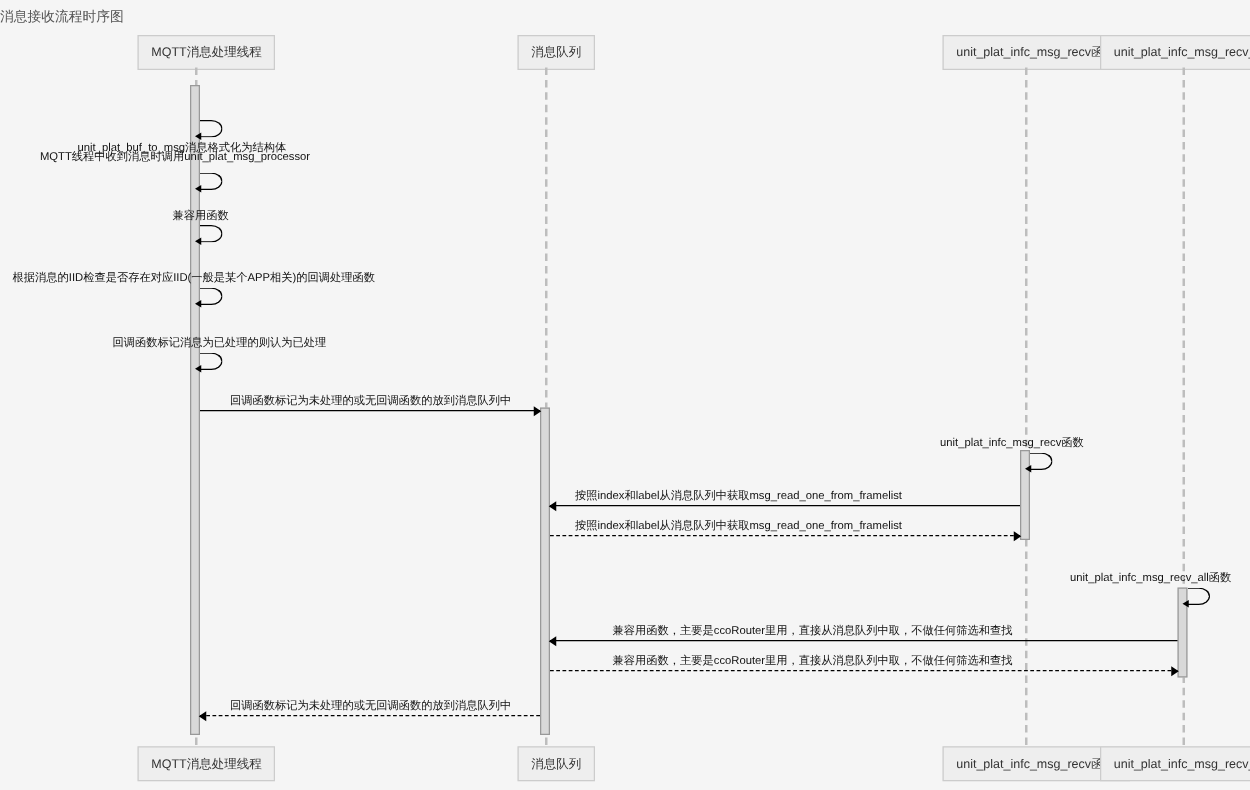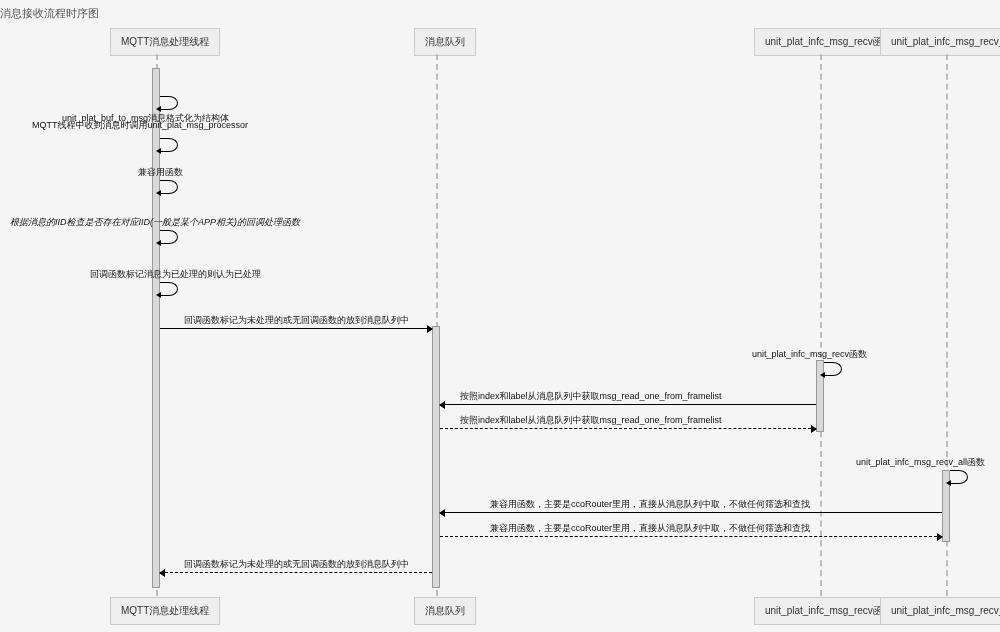--- a/index.html
+++ b/index.html
@@ -116,21 +116,21 @@
 
 <div class="msg-label" style="left:32px; top:82px;margin-top:37px;">MQTT线程中收到消息时调用unit_plat_msg_processor</div>
 <div class="selfloop" style="left:160px; top:96px;"></div>
 
 <div class="msg-label" style="left:62px; top:112px;">unit_plat_buf_to_msg消息格式化为结构体</div>
 <div class="selfloop" style="left:160px; top:138px;"></div>
 
 <div class="msg-label" style="left:138px; top:166px;">兼容用函数</div>
 <div class="selfloop" style="left:160px; top:180px;"></div>
 
-<div class="msg-label" style="left:10px; top:216px;font-style:italic;">根据消息的IID检查是否存在对应IID(一般是某个APP相关)的回调处理函数</div>
+<div class="msg-label" style="left:10px; top:216px;">根据消息的IID检查是否存在对应IID(一般是某个APP相关)的回调处理函数</div>
 <div class="selfloop" style="left:160px; top:230px;"></div>
 
 <div class="msg-label" style="left:62px; top:268px;margin-left:28px;">回调函数标记消息为已处理的则认为已处理</div>
 <div class="selfloop" style="left:160px; top:282px;"></div>
 
 <div class="msg-label" style="left:184px; top:314px;">回调函数标记为未处理的或无回调函数的放到消息队列中</div>
 <div class="arrow" style="left:160px; top:328px; width:272px;"></div>
 
 <div class="msg-label" style="left:752px; top:348px;">unit_plat_infc_msg_recv函数</div>
 <div class="selfloop" style="left:824px; top:362px;"></div>

